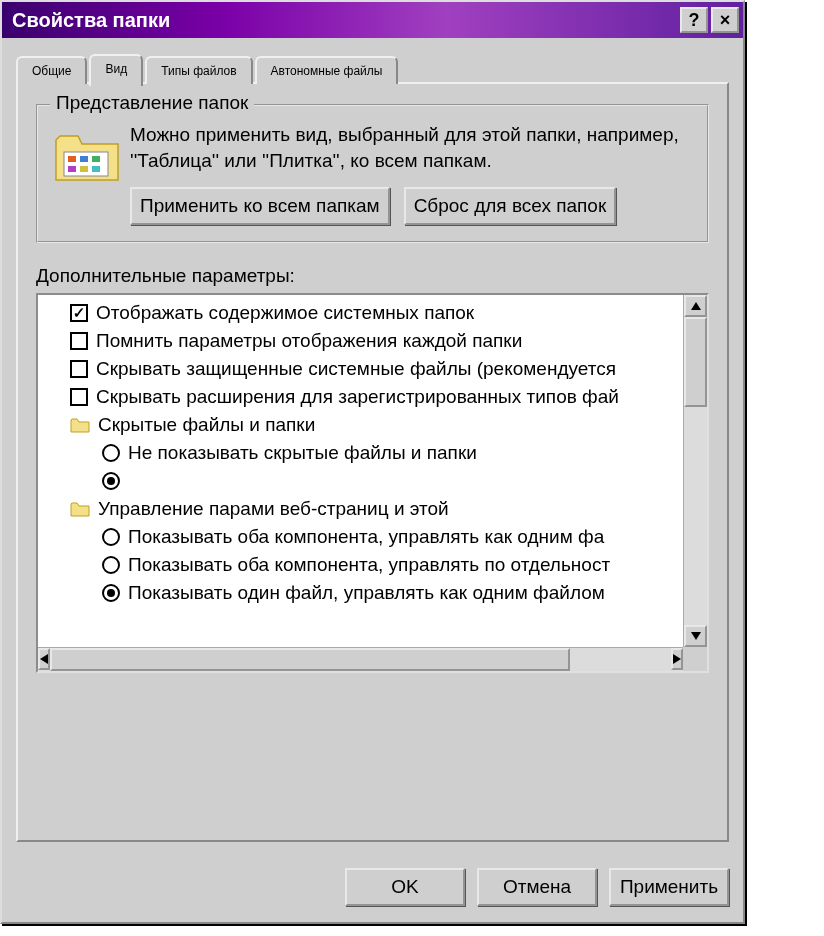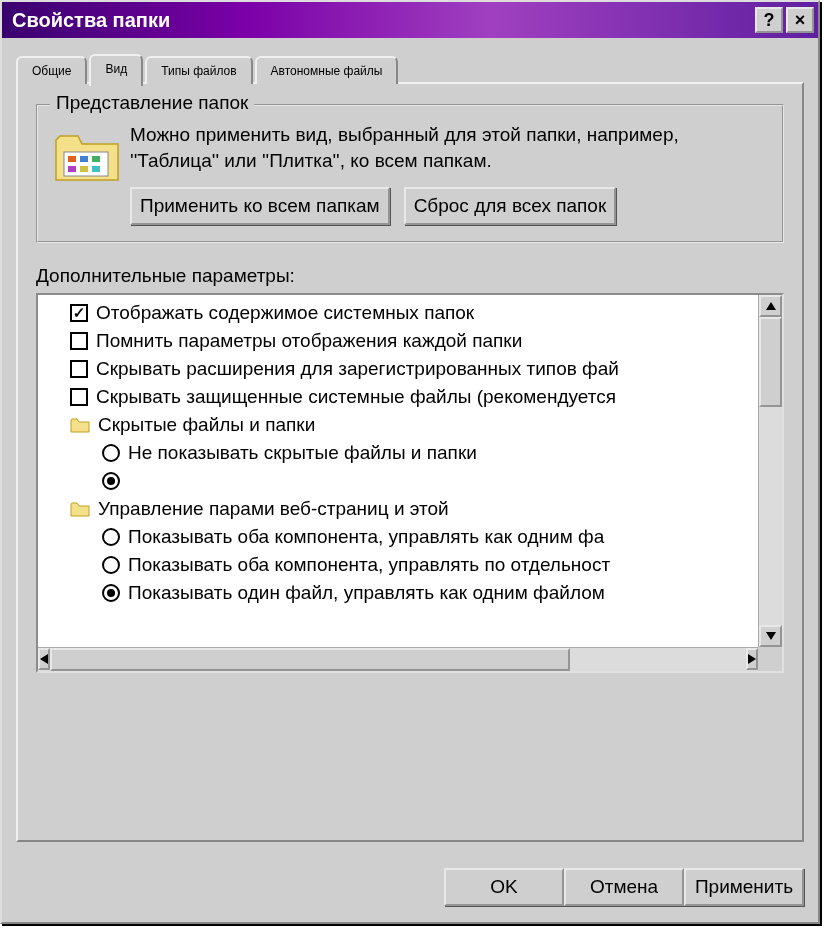--- a/index.html
+++ b/index.html
@@ -7,21 +7,21 @@
     margin: 0;
     padding: 0;
     font-family: Tahoma, Arial, sans-serif;
     font-size: 18px;
     background: #fff;
     width: 824px;
     height: 936px;
     overflow: hidden;
   }
   .window {
-    width: 820px;
+    width: 745px;
     border: 2px solid #888;
     border-top-color: #ddd;
     border-left-color: #ddd;
     background: #cfcfcf;
     box-shadow: 2px 2px 0 #000;
   }
   .titlebar {
     height: 36px;
     background: linear-gradient(to right, #3a006e, #7b00a8 30%, #a040c0 60%, #6020a0);
     color: #fff;
@@ -241,20 +241,21 @@
     background: #cfcfcf;
   }
   .restore-row {
     display: flex;
     justify-content: flex-end;
     margin-top: 18px;
   }
   .dialog-btns {
     display: flex;
     justify-content: flex-end;
+    gap: 12px;
     padding: 10px 14px 16px 14px;
   }
   .dialog-btns .win-btn {
     min-width: 120px;
     text-align: center;
   }
   svg { display: block; }
 </style>
 </head>
 <body>
@@ -312,25 +313,25 @@
             <div class="lb-row indent-1">
               <span class="cb checked"></span>
               <span>Отображать содержимое системных папок</span>
             </div>
             <div class="lb-row indent-1">
               <span class="cb"></span>
               <span>Помнить параметры отображения каждой папки</span>
             </div>
             <div class="lb-row indent-1">
               <span class="cb"></span>
+              <span>Скрывать защищенные системные файлы (рекомендуется</span>
+            </div>
+            <div class="lb-row indent-1">
+              <span class="cb"></span>
               <span>Скрывать расширения для зарегистрированных типов фай</span>
-            </div>
-            <div class="lb-row indent-1">
-              <span class="cb"></span>
-              <span>Скрывать защищенные системные файлы (рекомендуется</span>
             </div>
             <div class="lb-row indent-1">
               <span class="folder-icon-small">
                 <svg viewBox="0 0 20 18">
                   <path d="M1 4 L1 16 L19 16 L19 6 L9 6 L7 3 L2 3 Z" fill="#f5e08a" stroke="#c0a020" stroke-width="1"></path>
                 </svg>
               </span>
               <span>Скрытые файлы и папки</span>
             </div>
             <div class="lb-row indent-2">

